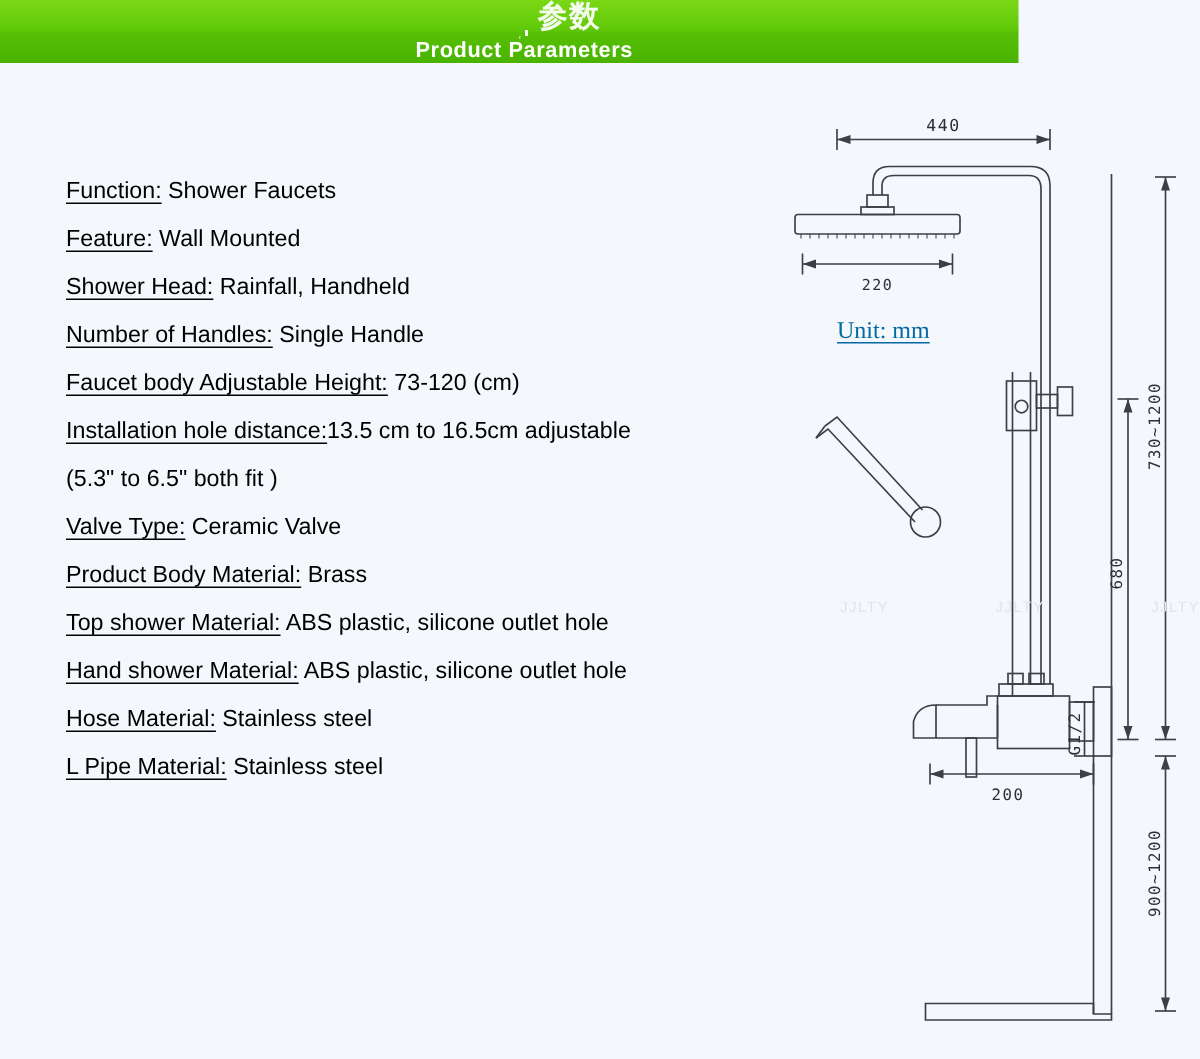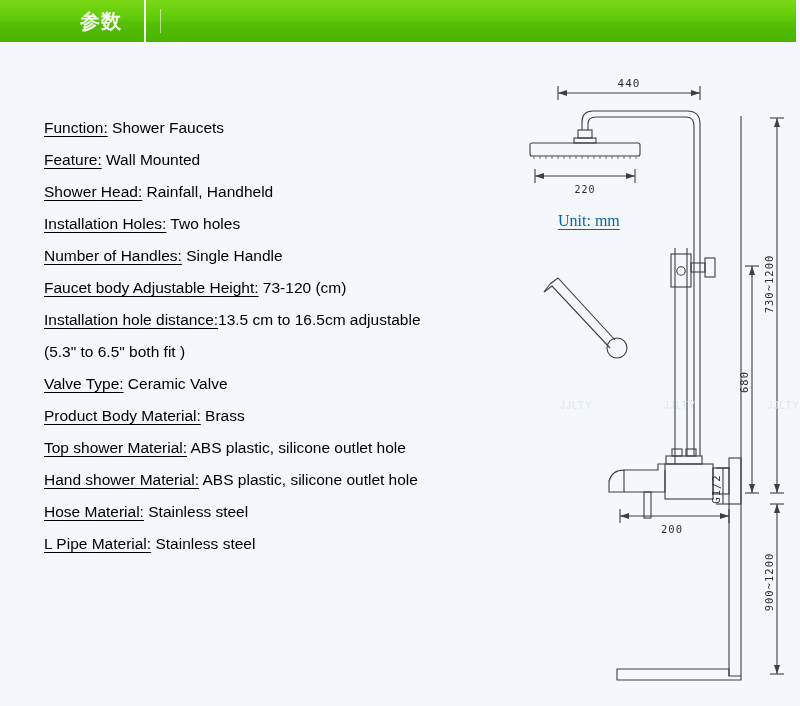--- a/index.html
+++ b/index.html
@@ -19,26 +19,27 @@
     height: 706px;
     background: #f4f7fc;
     overflow: hidden;
   }
 
   
   #header {
     position: absolute;
     left: 0;
     top: 0;
-    width: 796px;
+    width: 679px;
     height: 42px;
     background: linear-gradient(to bottom, #7ad816 0%, #5fc808 48%, #57bf06 52%, #49b300 100%);
     display: flex;
     align-items: center;
     overflow: hidden;
+    flex-direction: column;
   }
   #header-cn {
     margin-left: 80px;
     color: #ffffff;
     font-size: 20px;
     font-weight: bold;
     letter-spacing: 1px;
     opacity: 0.93;
     font-family: "DejaVu Sans", sans-serif;
     line-height: 1;
@@ -128,27 +129,27 @@
 </style>
 </head>
 <body>
 
 <div id="page">
 
   <div id="header">
     <div id="header-cn">参数</div>
     <div id="header-divider"></div>
     <div id="header-divider2"></div>
+    <div id="header-title">Product Parameters</div>
   </div>
 
   <div id="spec-list">
       <div class="spec-row"><span class="spec-label">Function:</span><span class="spec-value"> Shower Faucets</span></div>
       <div class="spec-row"><span class="spec-label">Feature:</span><span class="spec-value"> Wall Mounted</span></div>
       <div class="spec-row"><span class="spec-label">Shower Head:</span><span class="spec-value"> Rainfall, Handheld</span></div>
-      <div class="spec-row"><span class="spec-label">Installation Holes:</span><span class="spec-value"> Two  holes</span></div>
       <div class="spec-row"><span class="spec-label">Number of Handles:</span><span class="spec-value"> Single Handle</span></div>
       <div class="spec-row"><span class="spec-label">Faucet body Adjustable Height:</span><span class="spec-value"> 73-120 (cm)</span></div>
       <div class="spec-row"><span class="spec-label">Installation hole distance:</span><span class="spec-value">13.5 cm to 16.5cm adjustable</span></div>
       <div class="spec-row"><span class="spec-value">(5.3" to 6.5" both fit )</span></div>
       <div class="spec-row"><span class="spec-label">Valve Type:</span><span class="spec-value"> Ceramic Valve</span></div>
       <div class="spec-row"><span class="spec-label">Product Body Material:</span><span class="spec-value"> Brass</span></div>
       <div class="spec-row"><span class="spec-label">Top shower Material:</span><span class="spec-value"> ABS plastic, silicone outlet hole</span></div>
       <div class="spec-row"><span class="spec-label">Hand shower Material:</span><span class="spec-value"> ABS plastic, silicone outlet hole</span></div>
       <div class="spec-row"><span class="spec-label">Hose Material:</span><span class="spec-value"> Stainless steel</span></div>
       <div class="spec-row"><span class="spec-label">L Pipe Material:</span><span class="spec-value"> Stainless steel</span></div>

